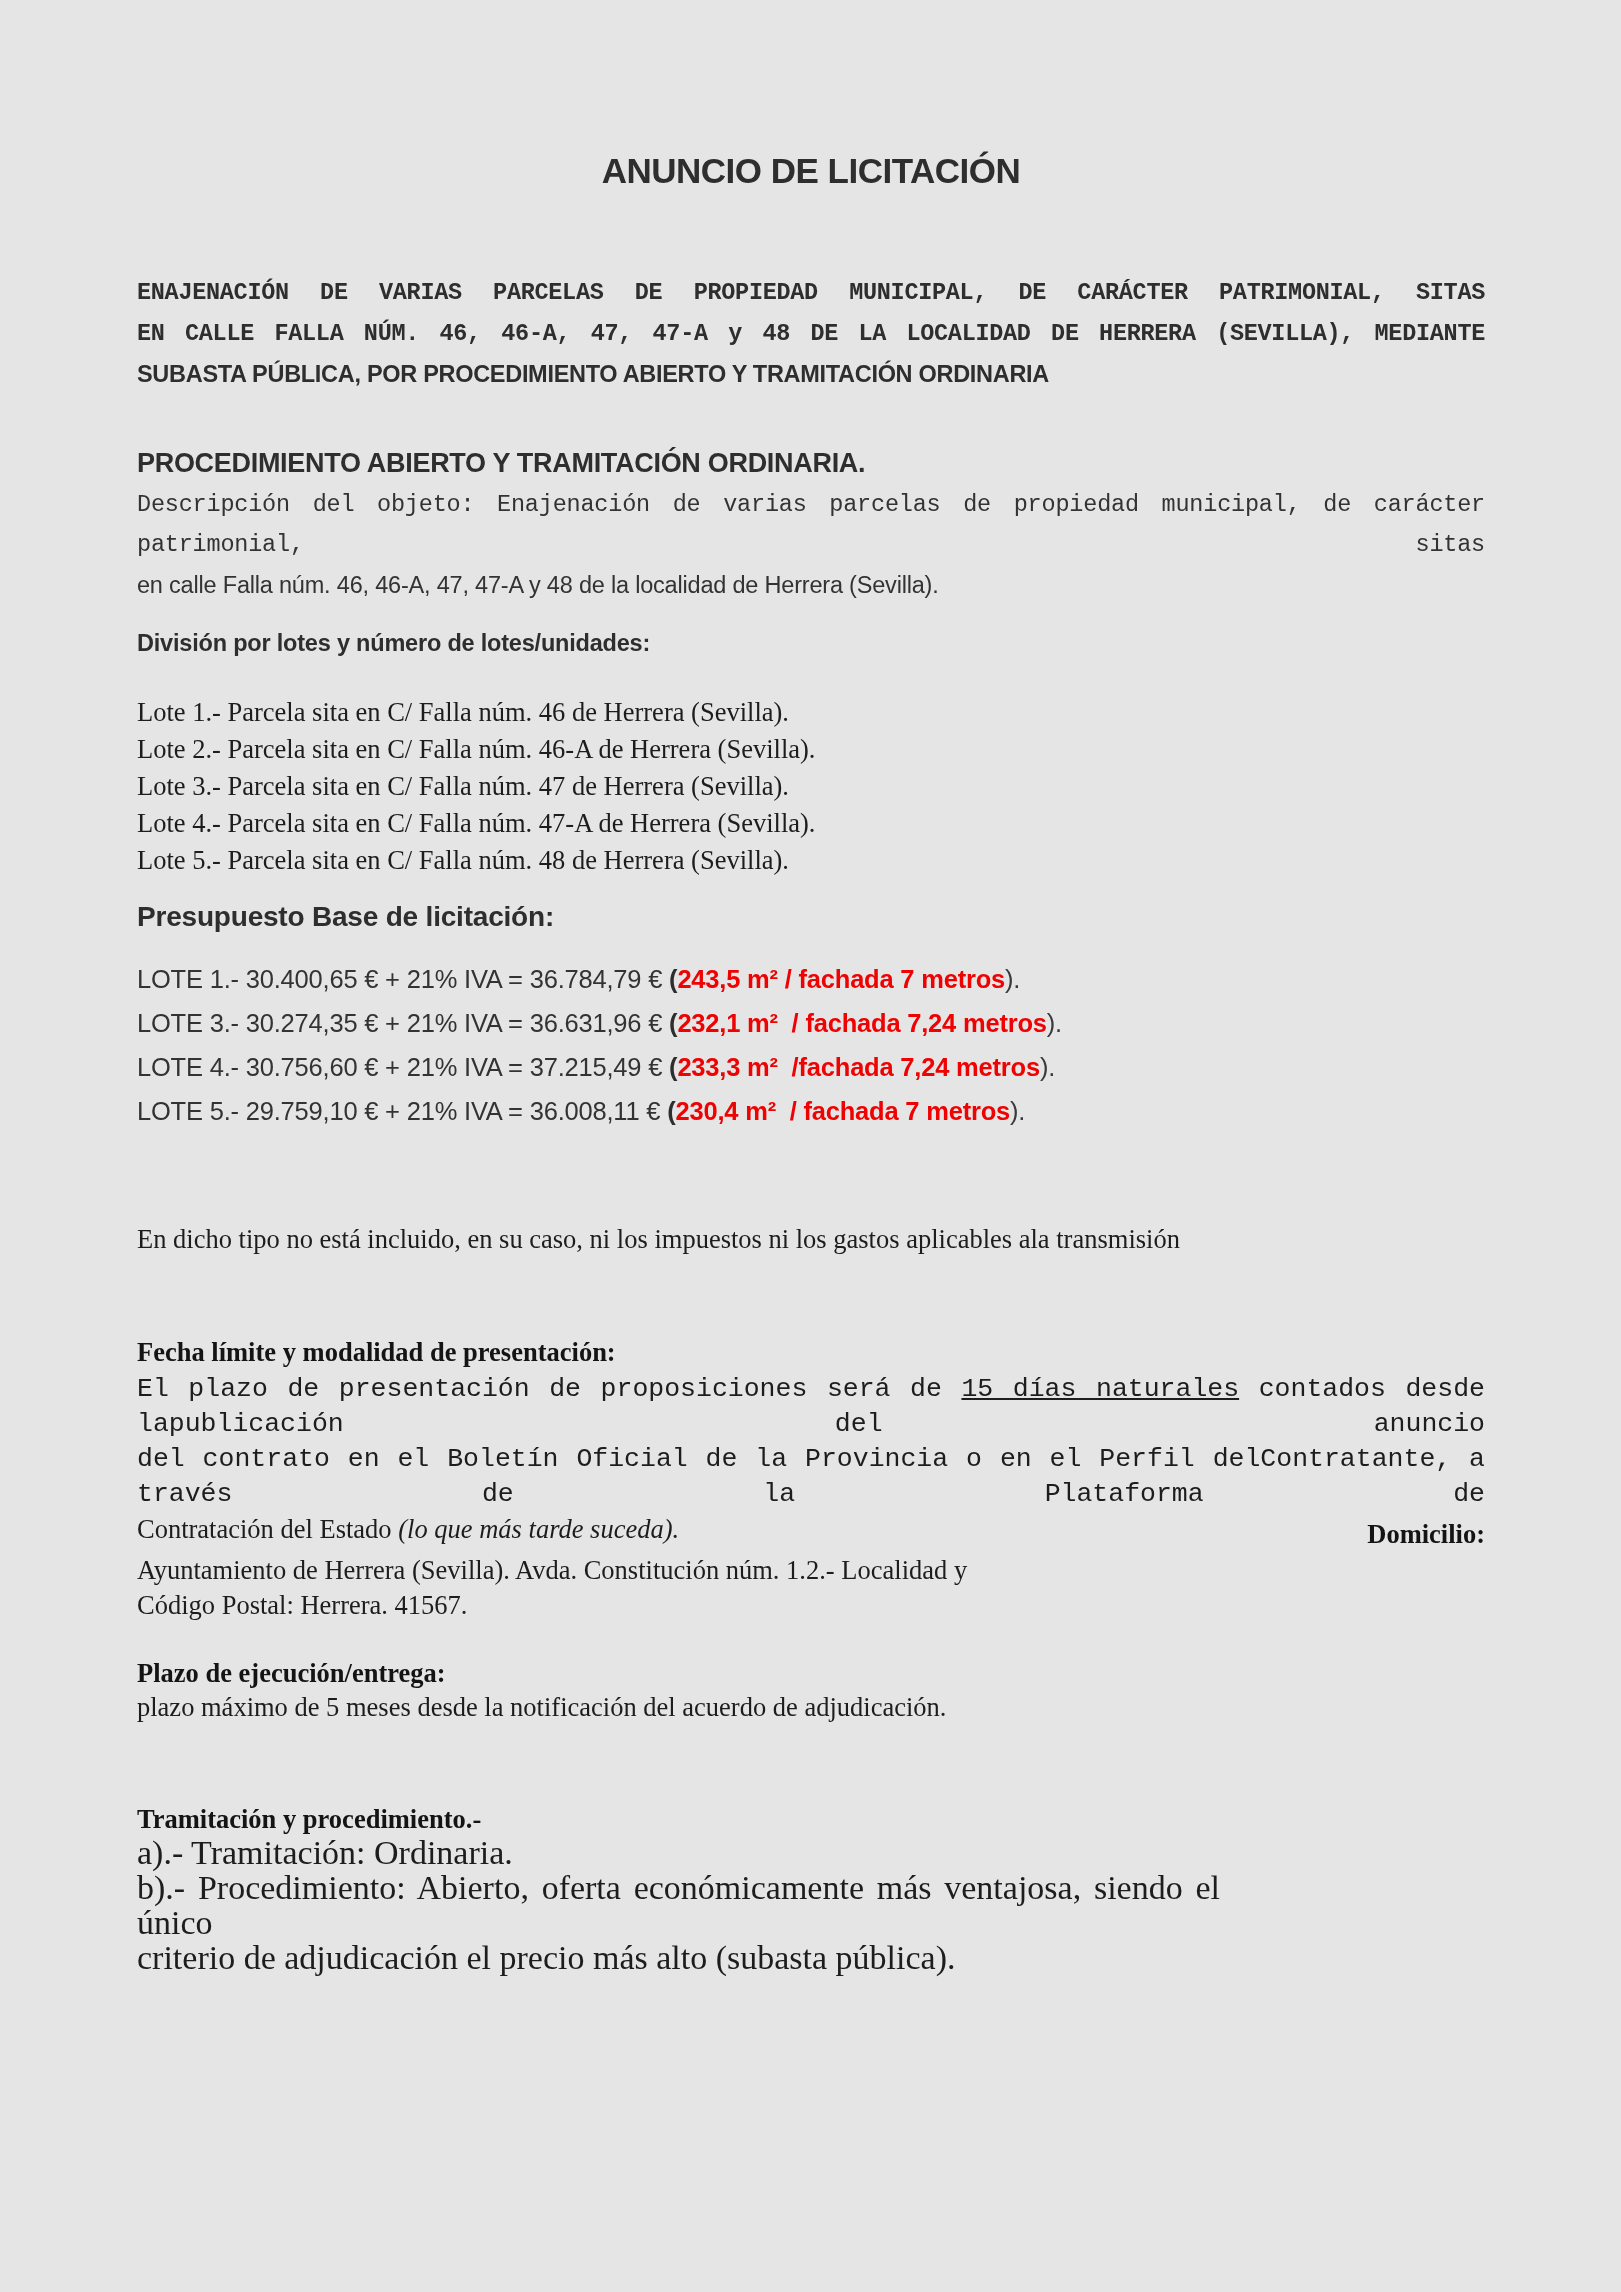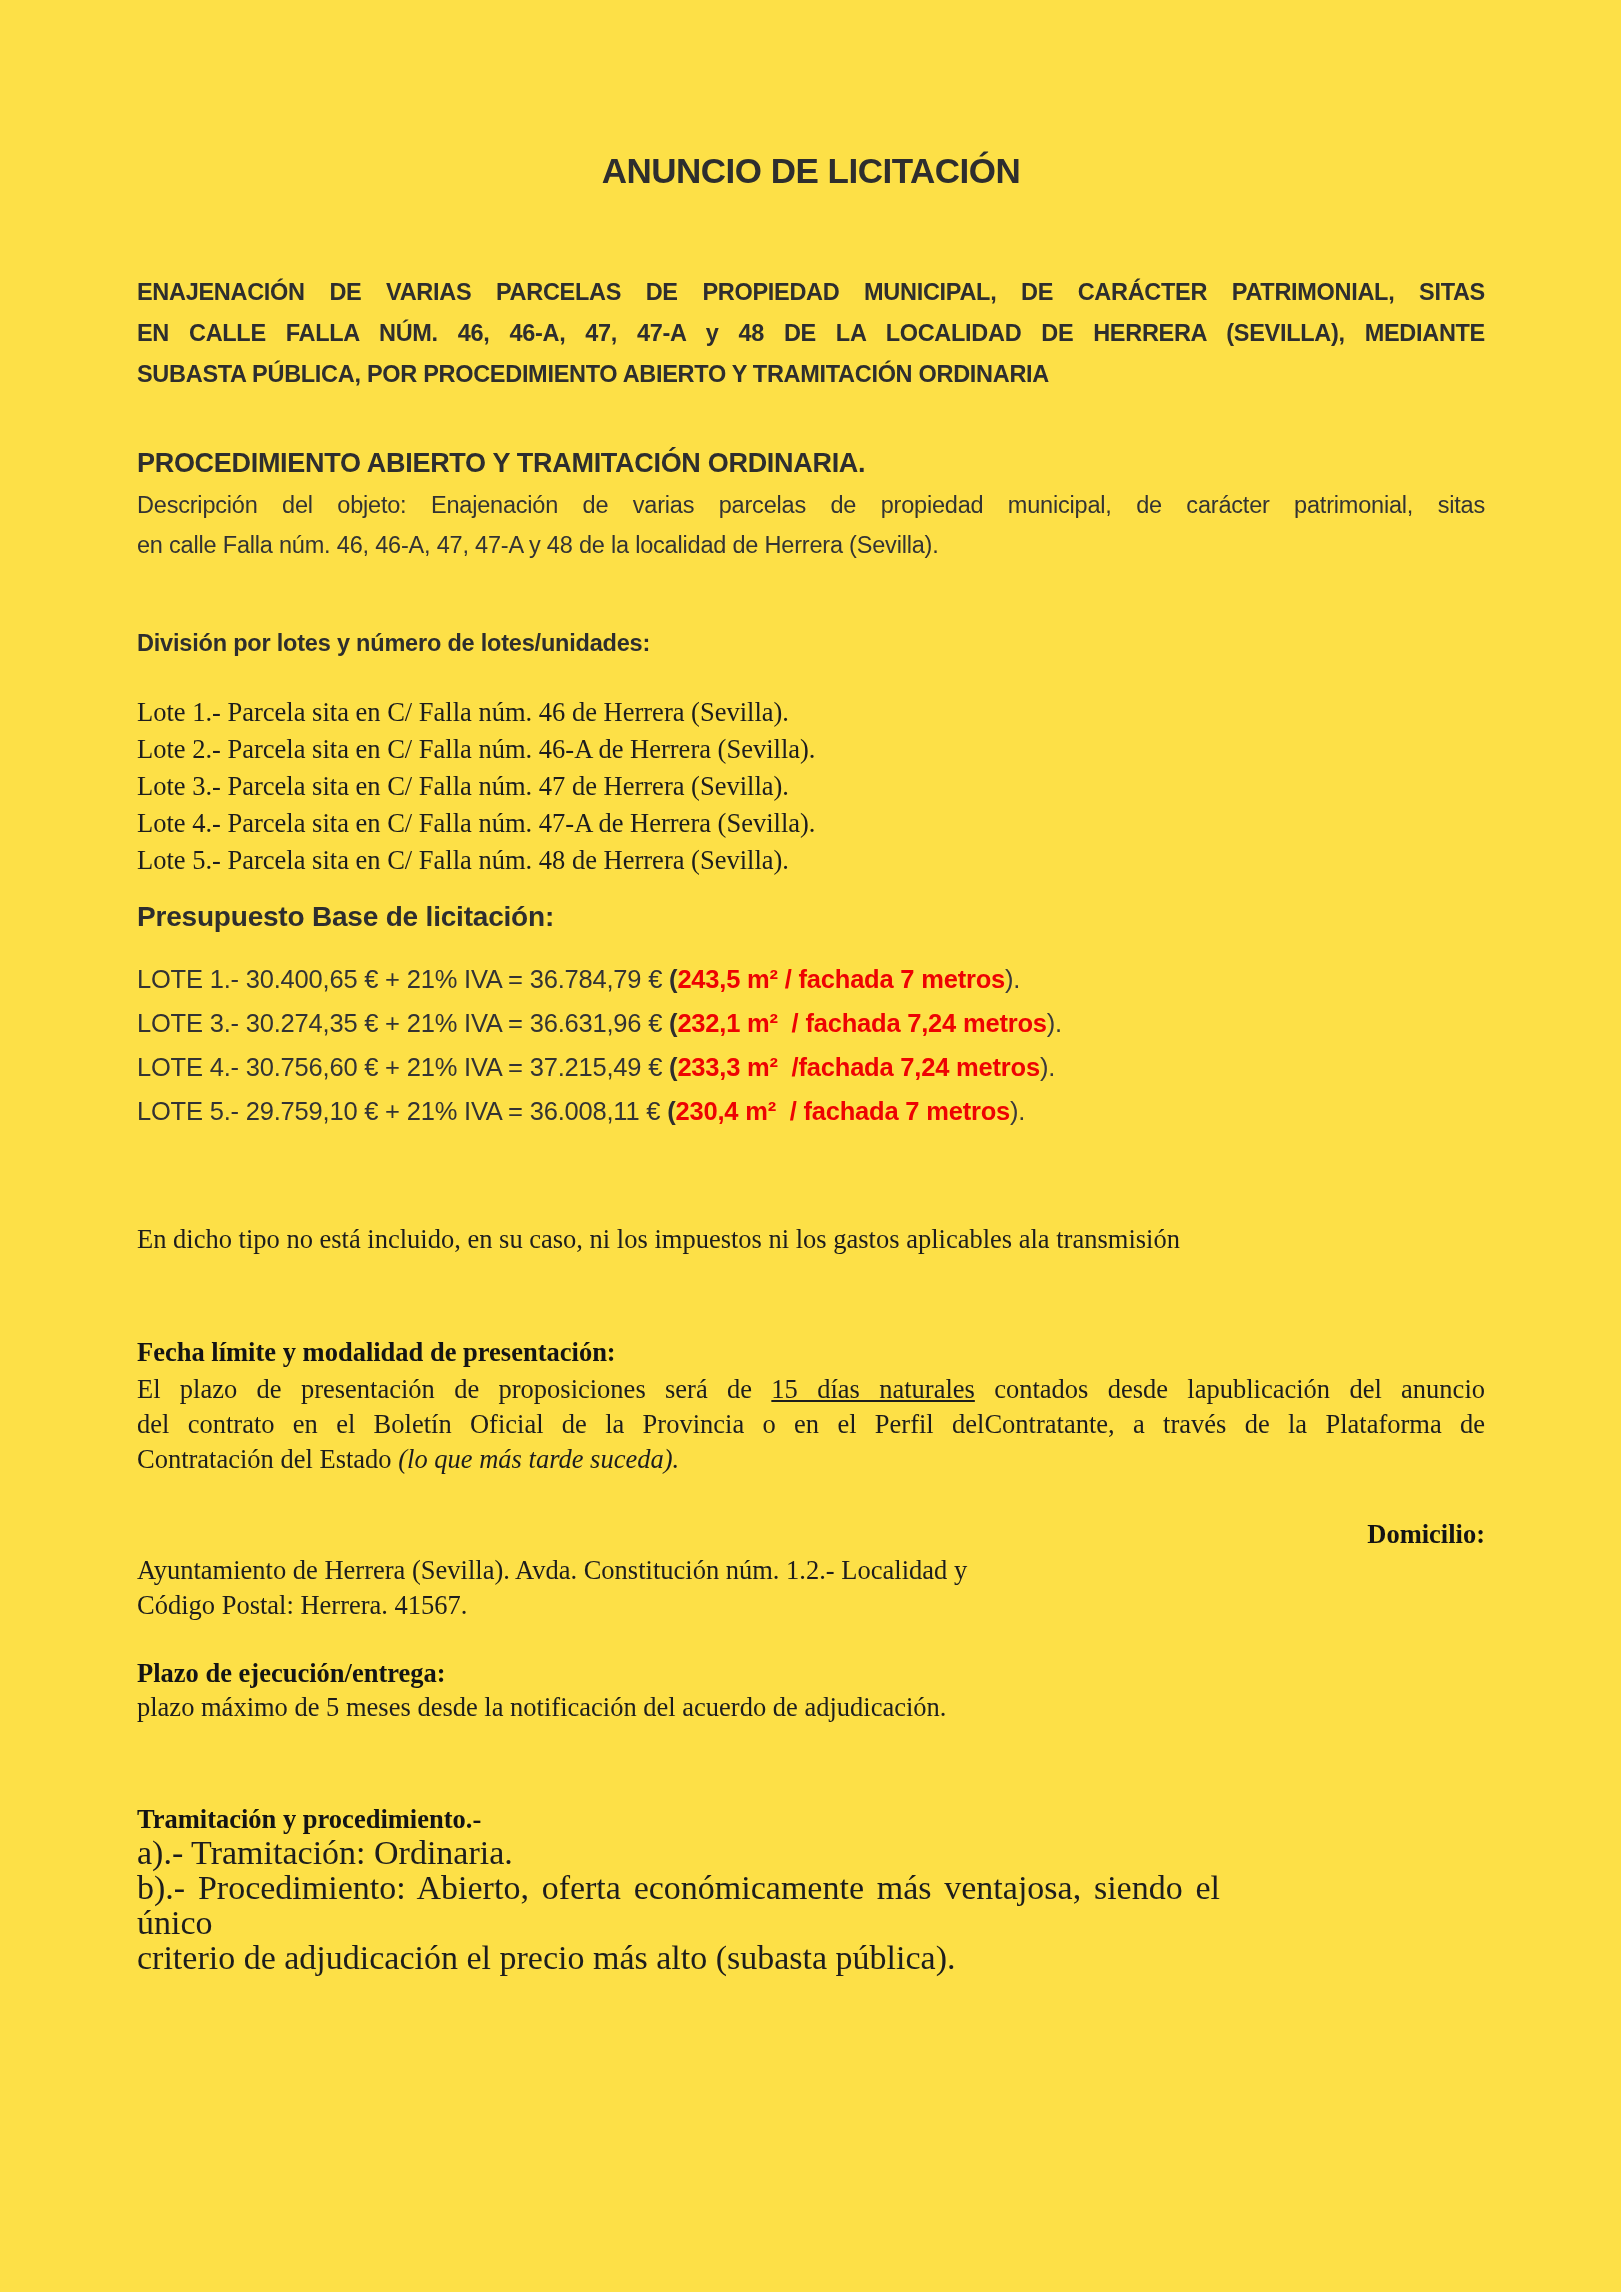--- a/index.html
+++ b/index.html
@@ -1,21 +1,21 @@
 <!DOCTYPE html>
 <html><head>
 <meta charset="utf-8">
 <style>
   * { margin:0; padding:0; box-sizing:border-box; }
   html,body { background:#ffffff; }
   .page {
     position:relative;
     width:1621px;
     height:2293px;
-    background:#fde047;
+    background:#e5e5e5;
     overflow:hidden;
     font-family:"Liberation Sans", sans-serif;
   }
   .abs { position:absolute; left:137px; width:1348px; }
 
   
   .sans      { font-family:"Liberation Sans", sans-serif; color:#333333; }
   .sans-bold { font-family:"Liberation Sans", sans-serif; font-weight:bold; color:#2e2e2e; }
 
   
@@ -28,21 +28,21 @@
     font-size:35px;
     line-height:43px;
     letter-spacing:-0.5px;
   }
   .subject {
     top:272px;
     font-size:23.5px;
     line-height:41px;
     letter-spacing:-0.3px;
   }
-  .jl { text-align:justify; text-align-last:justify; }
+  .jl { text-align:justify; text-align-last:justify;font-family:Liberation Mono, monospace; }
 
   .proc-heading { top:446px; font-size:27px; line-height:35px; letter-spacing:-0.3px; }
   .desc         { top:485px; font-size:23.5px; line-height:40px; letter-spacing:-0.2px; }
 
   .division-heading   { top:627px; font-size:23.5px; line-height:33px; letter-spacing:-0.2px; }
   .lotes              { top:694px; font-size:26.5px; line-height:37px; }
 
   .presupuesto-heading { top:900px; font-size:28px; line-height:33px; letter-spacing:-0.2px; }
   .budget              { top:957px; font-size:25.5px; line-height:44px; letter-spacing:-0.2px; }
   .budget .paren-open  { font-weight:bold; color:#2e2e2e; }

